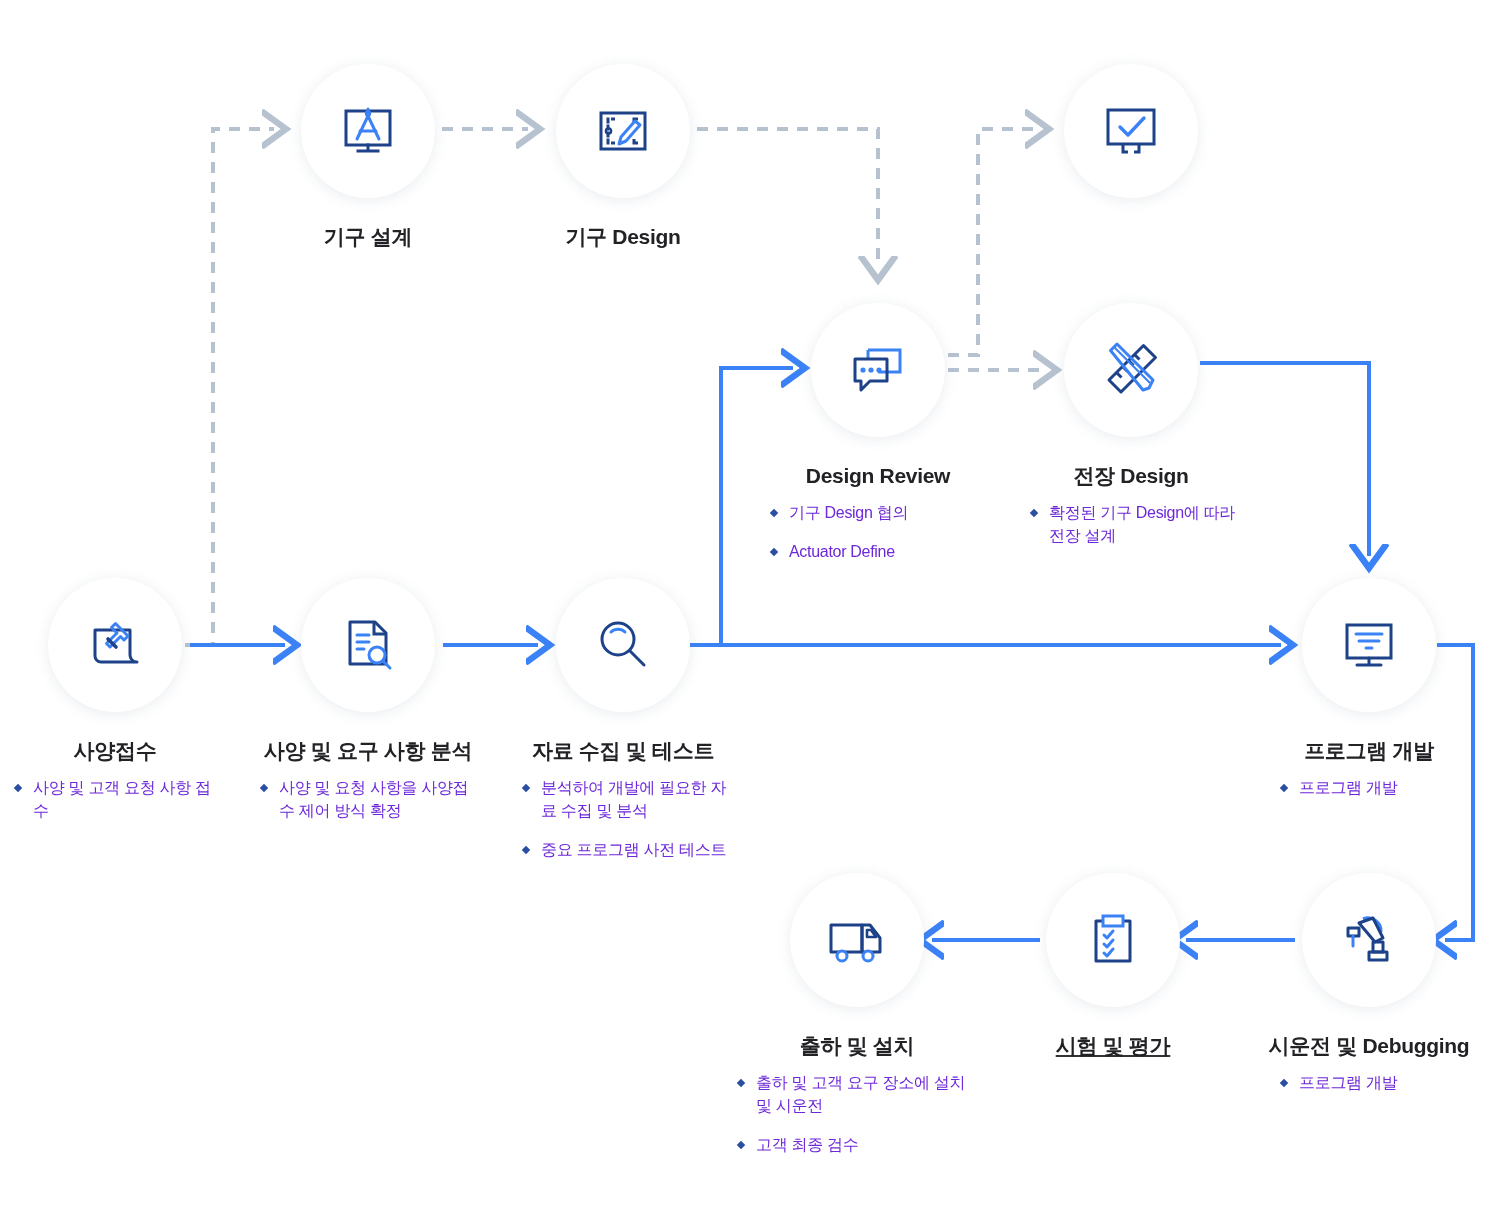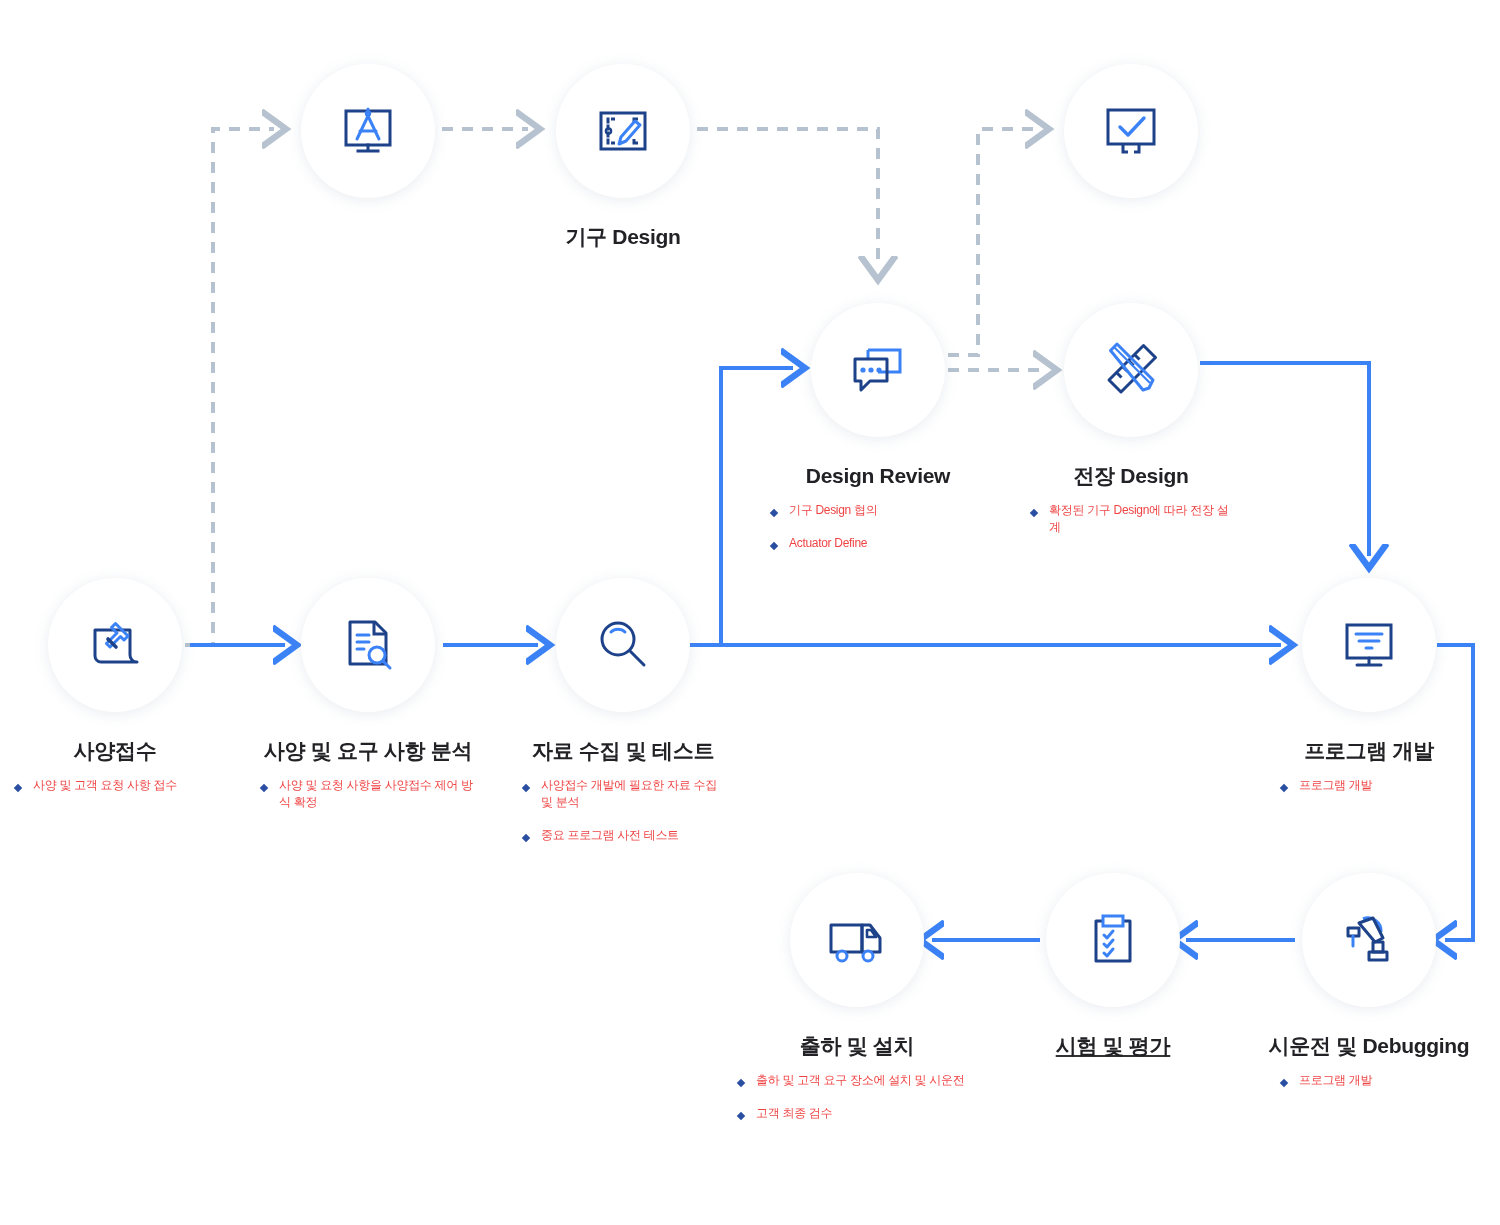--- a/index.html
+++ b/index.html
@@ -57,23 +57,23 @@
     white-space: nowrap;
   }
   .bullets {
     margin: 14px 0 0 0;
     padding: 0;
     list-style: none;
     text-align: left;
   }
   .bullets li {
     position: relative;
-    font-size: 12px;
+    font-size: 16px;
     line-height: 1.42;
-    color: #ef4444;
+    color: #6d28d9;
     margin-bottom: 16px;
     padding-left: 18px;
     letter-spacing: -0.3px;
   }
   .bullets li:last-child { margin-bottom: 0; }
   .bullets li::before {
     content: "";
     position: absolute;
     left: 0;
     top: 8px;
@@ -140,20 +140,21 @@
         <svg width="64" height="64" viewBox="0 0 64 64" fill="none">
           <rect x="10" y="12" width="44" height="34" stroke="#1d4289" stroke-width="3"></rect>
           <path d="M32 10 L32 18" stroke="#3b82f6" stroke-width="3" stroke-linecap="round"></path>
           <circle cx="32" cy="14.5" r="3.2" fill="#3b82f6"></circle>
           <path d="M32 17 L21 40 M32 17 L43 40" stroke="#3b82f6" stroke-width="3" stroke-linecap="round"></path>
           <path d="M24 32 L40 32" stroke="#3b82f6" stroke-width="3" stroke-linecap="round"></path>
           <path d="M32 46 L32 52 M22 52 L42 52" stroke="#1d4289" stroke-width="3" stroke-linecap="square"></path>
         </svg>
       </span>
     </div>
+    <div class="node-title">기구 설계</div>
   </div>
 
   <div class="node" style="left:623px; top:64px;">
     <div class="bubble">
       <span>
         <svg width="64" height="64" viewBox="0 0 64 64" fill="none">
           <rect x="10" y="14" width="44" height="36" stroke="#1d4289" stroke-width="3"></rect>
           <path d="M17 20 L17 23 M17 27 L17 30 M17 34 L17 37 M17 41 L17 44" stroke="#1d4289" stroke-width="3" stroke-linecap="square"></path>
           <path d="M20 20 L24 20 M20 44 L24 44" stroke="#1d4289" stroke-width="3"></path>
           <circle cx="17.5" cy="32" r="2.6" stroke="#1d4289" stroke-width="2.4"></circle>
@@ -264,21 +265,21 @@
       <span>
         <svg width="64" height="64" viewBox="0 0 64 64" fill="none">
           <circle cx="27" cy="26" r="16" stroke="#1d4289" stroke-width="3" fill="none"></circle>
           <path d="M20 19 A10 10 0 0 1 34 19" stroke="#3b82f6" stroke-width="3" fill="none" stroke-linecap="round"></path>
           <path d="M39 38 L53 52" stroke="#1d4289" stroke-width="3" stroke-linecap="round"></path>
         </svg>
       </span>
     </div>
     <div class="node-title">자료 수집 및 테스트</div>
     <ul class="bullets bl-w200 bl-center-200">
-      <li>사양접수 개발에 필요한 자료 수집 및 분석</li>
+      <li>분석하여 개발에 필요한 자료 수집 및 분석</li>
       <li>중요 프로그램 사전 테스트</li>
     </ul>
   </div>
 
   <div class="node" style="left:1369px; top:578px;">
     <div class="bubble">
       <span>
         <svg width="64" height="64" viewBox="0 0 64 64" fill="none">
           <rect x="10" y="12" width="44" height="33" stroke="#1d4289" stroke-width="3"></rect>
           <path d="M19 21 H45 M22 28 H42 M29 35 H35" stroke="#3b82f6" stroke-width="3" stroke-linecap="round"></path>

